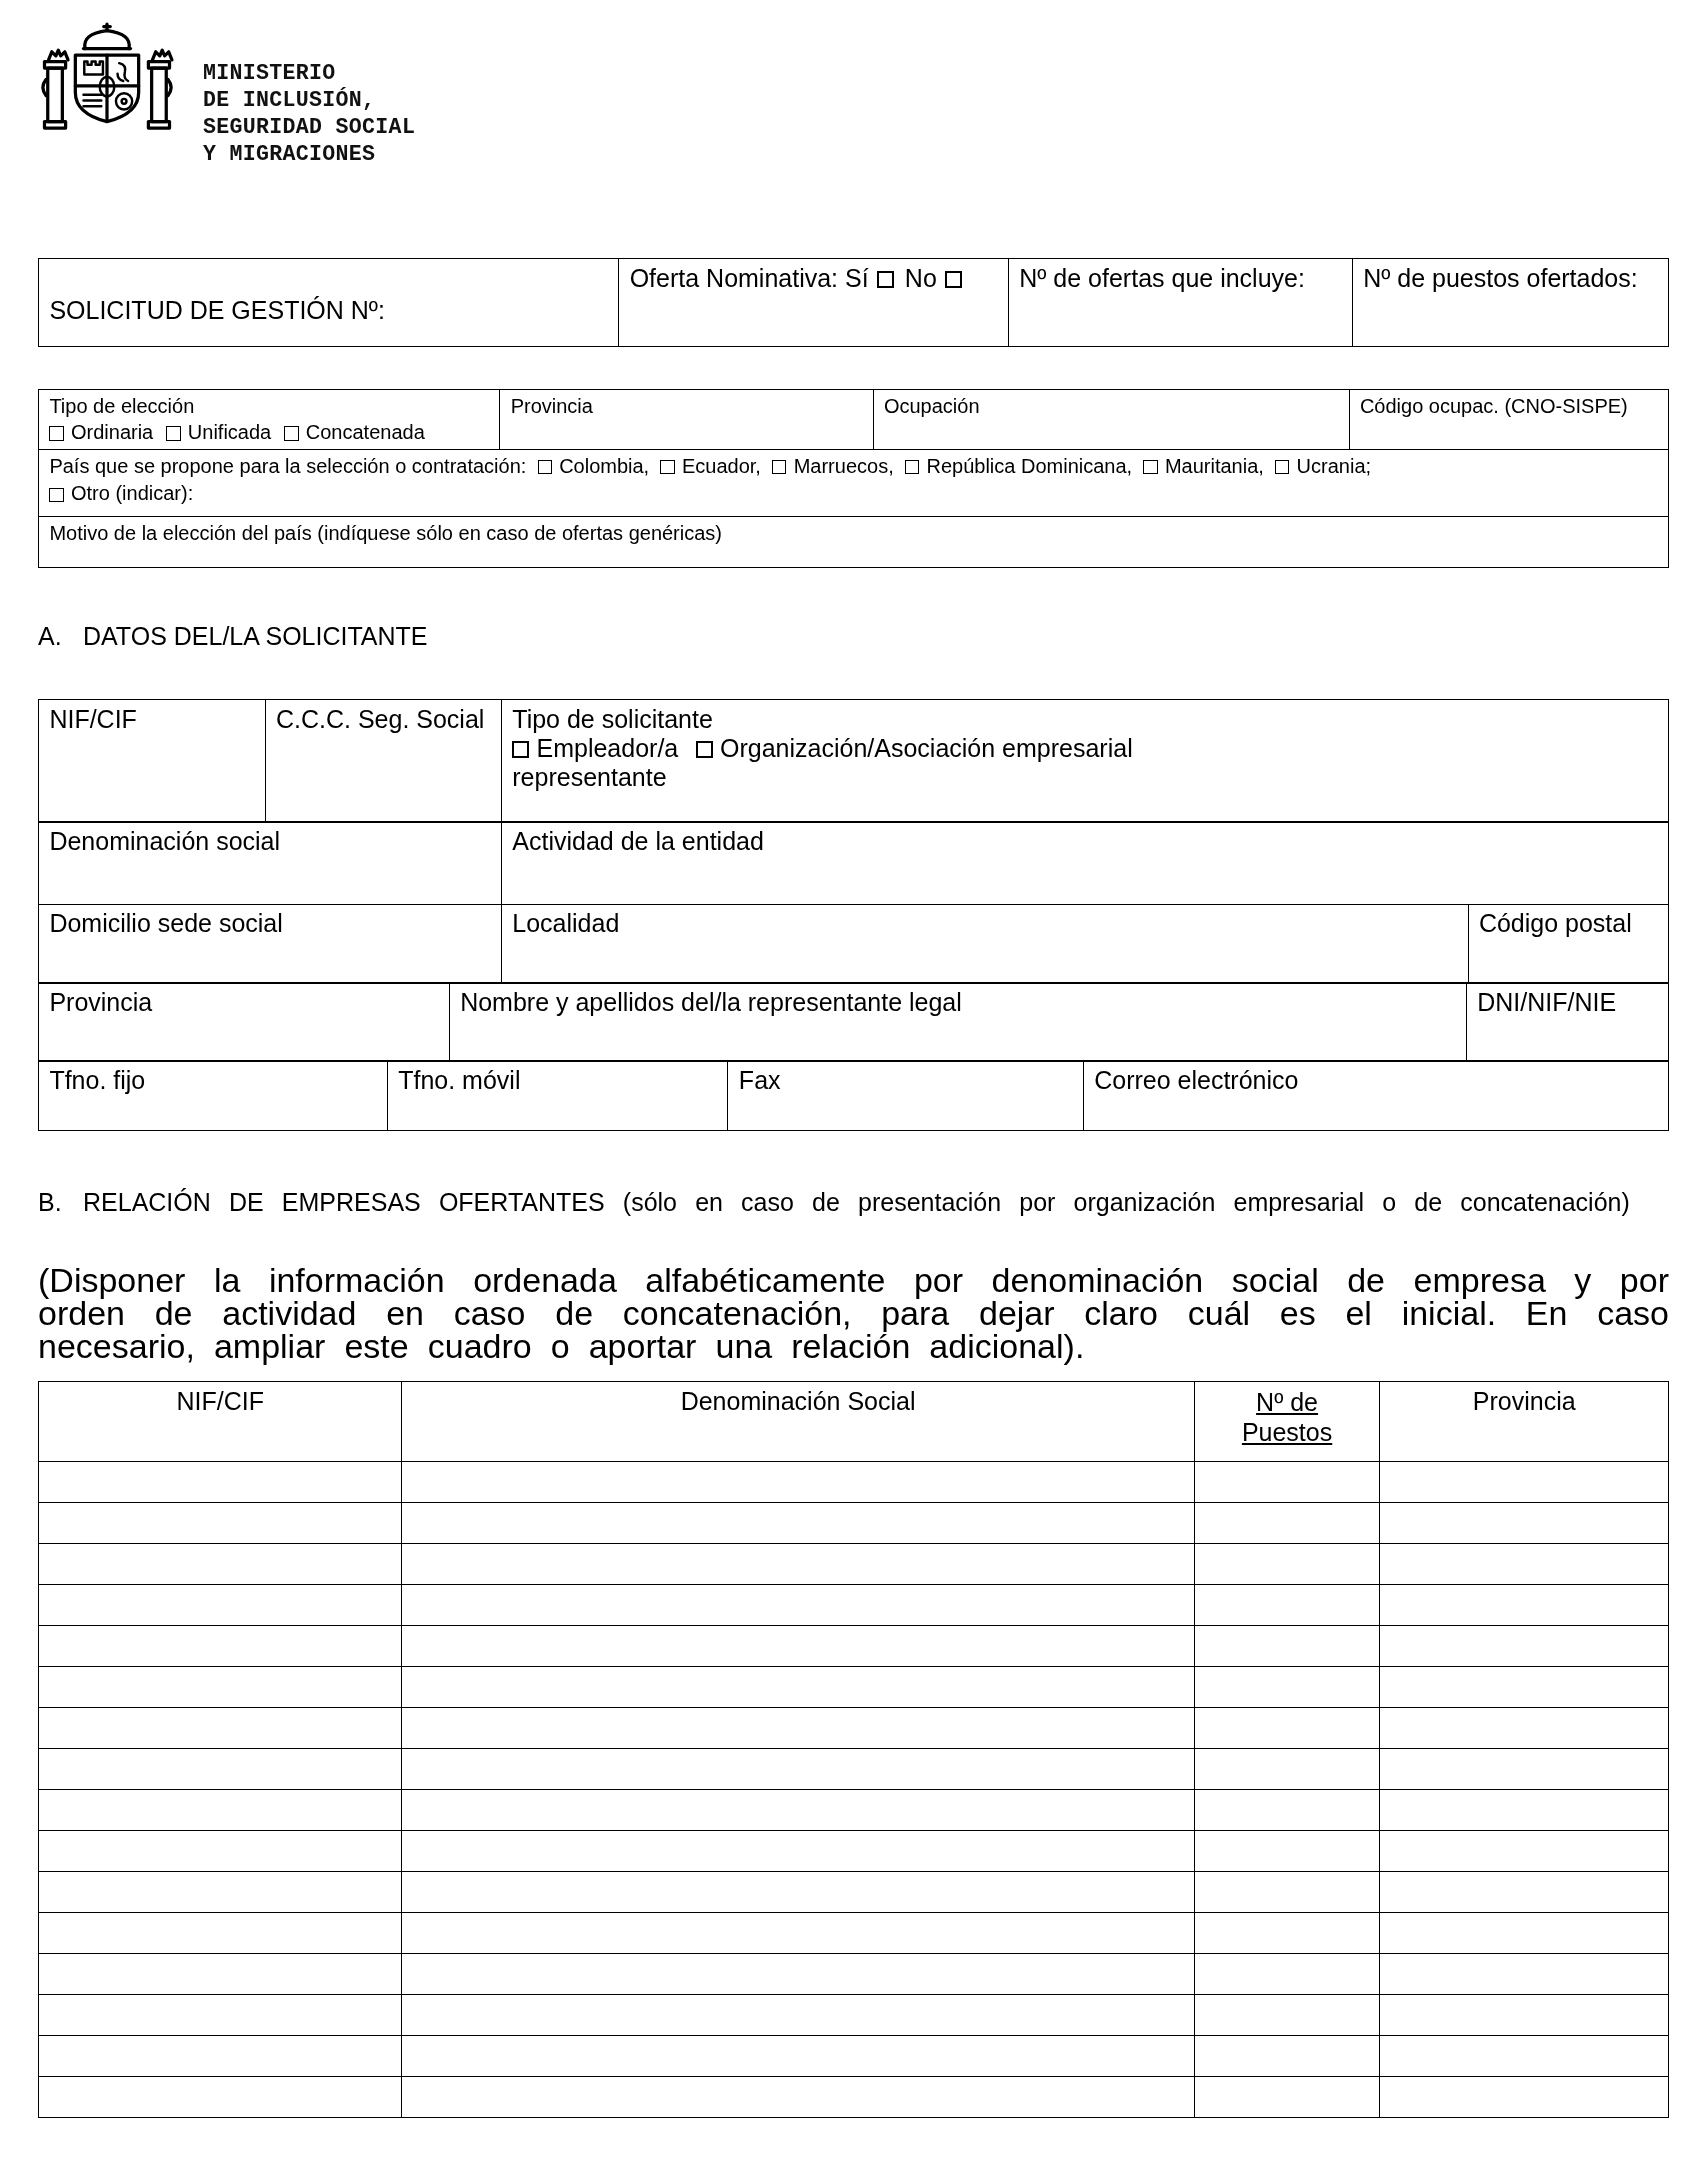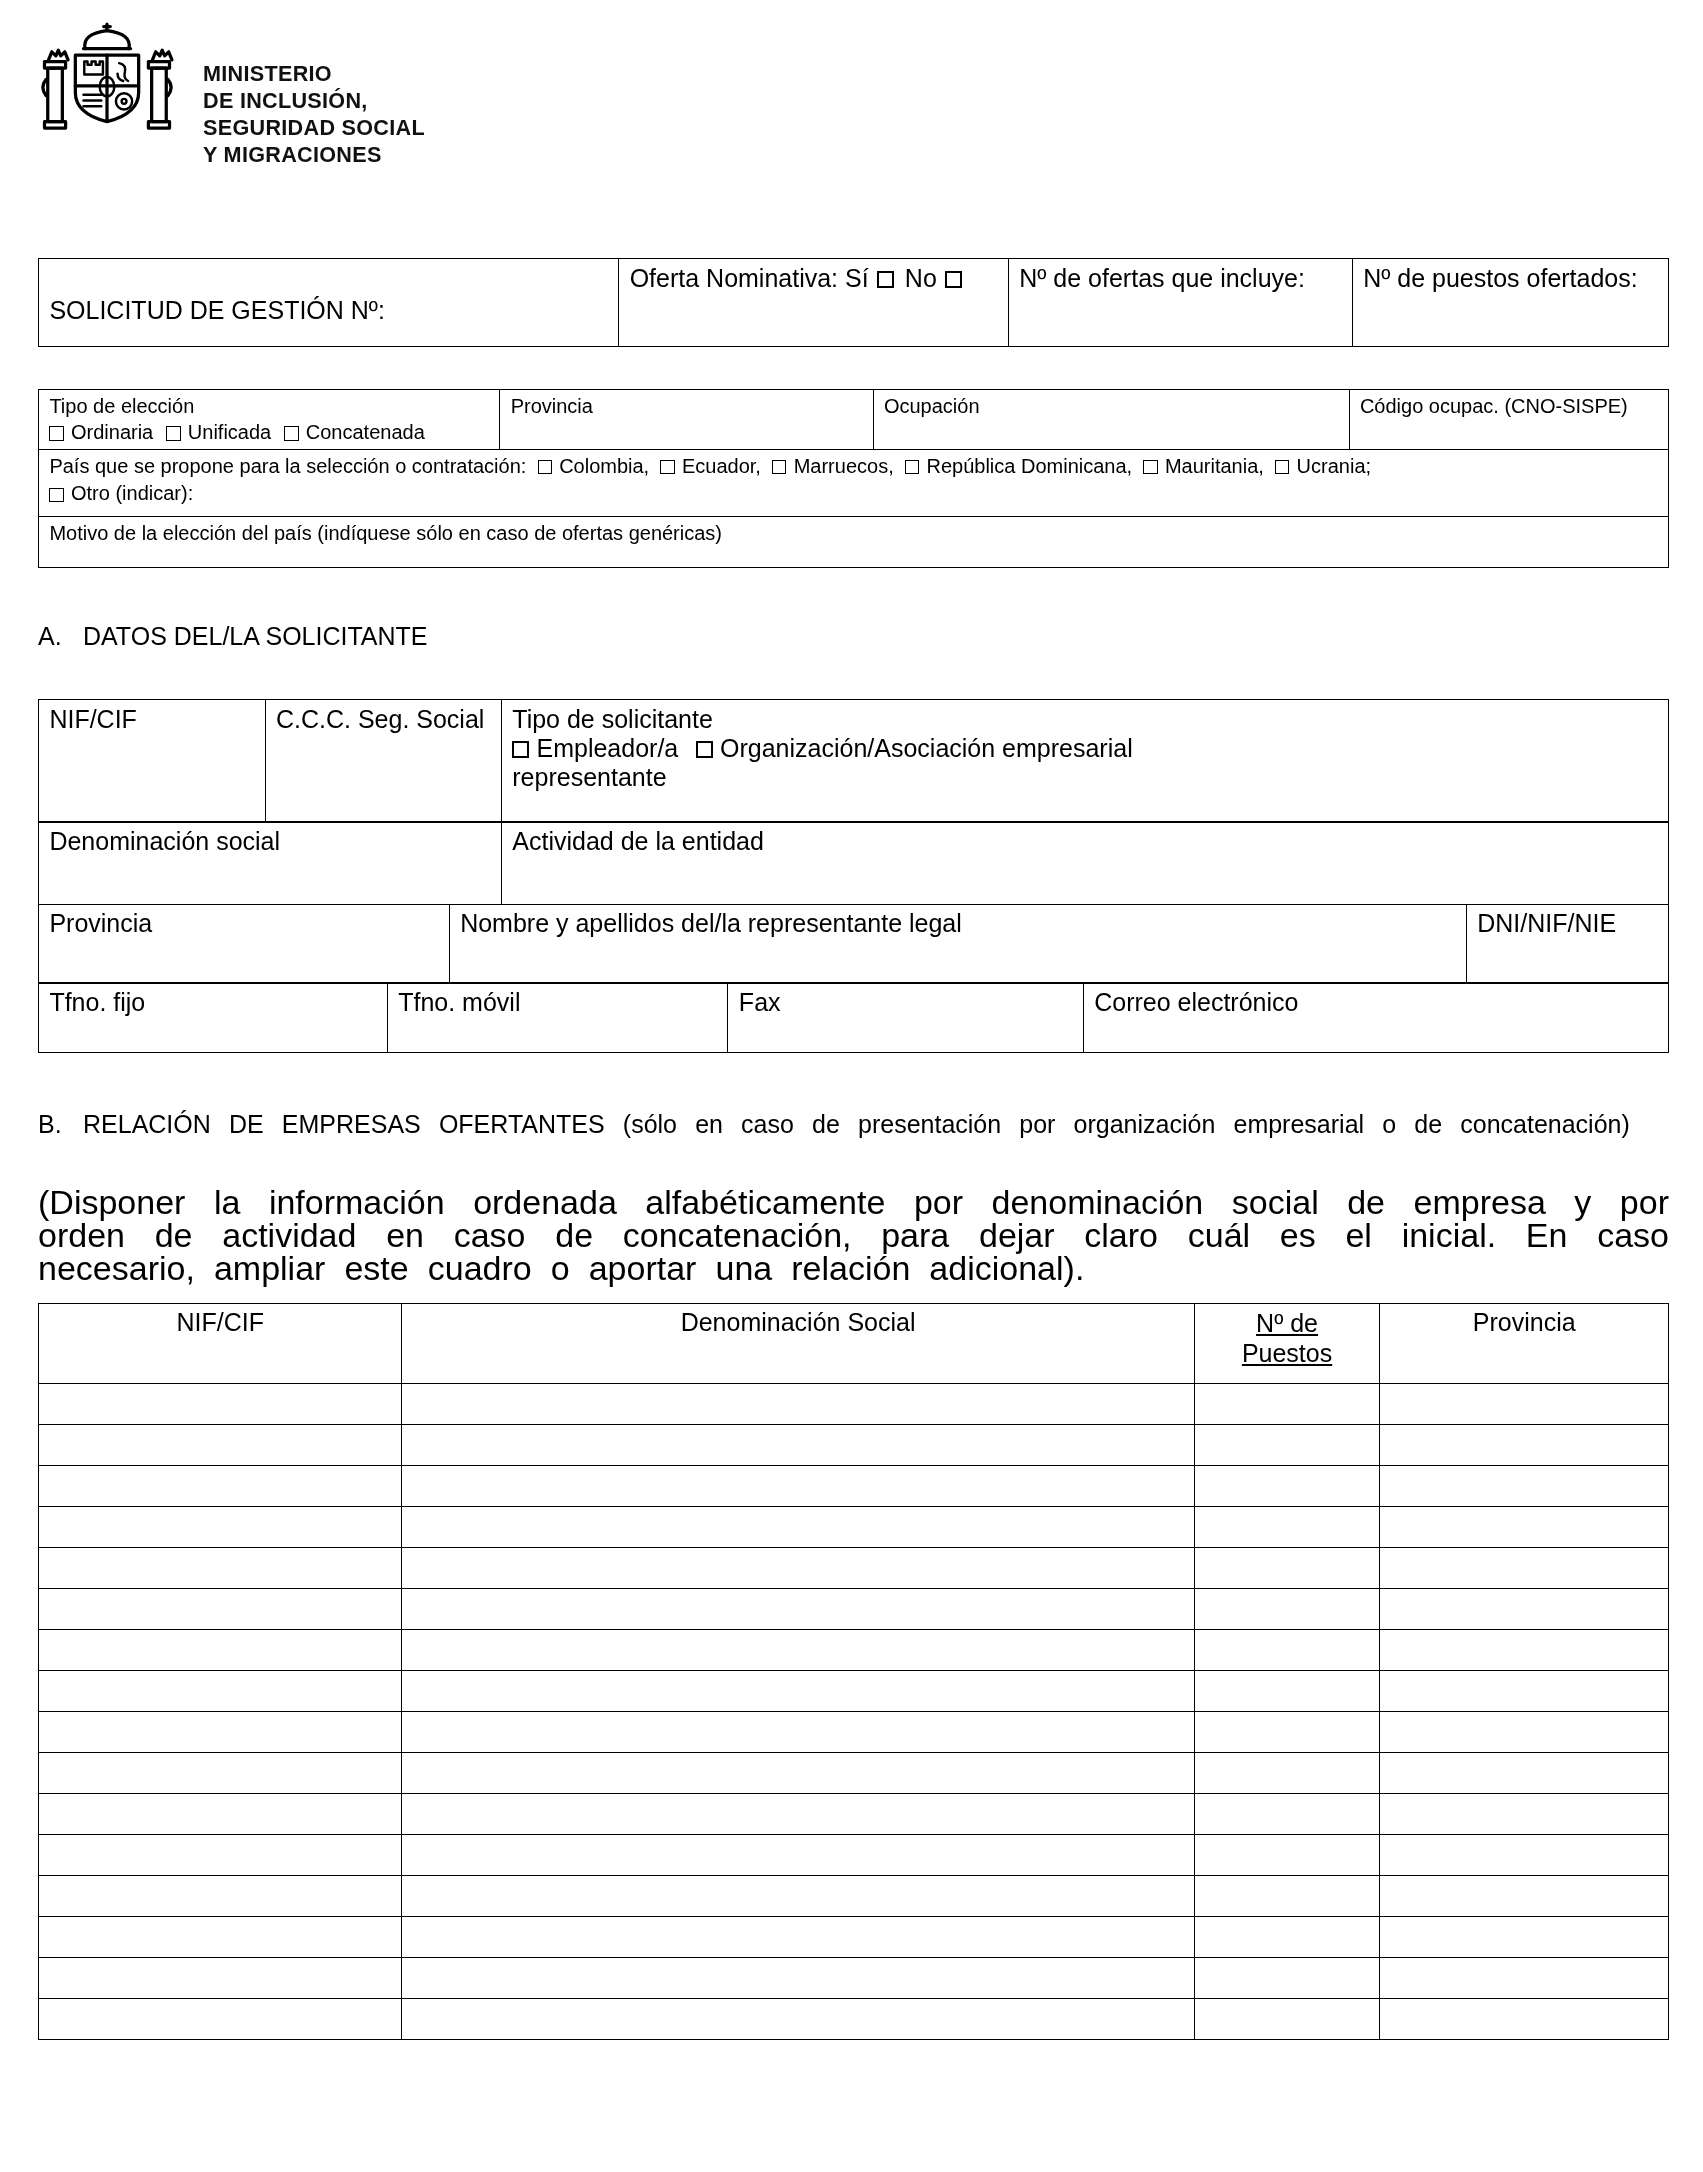--- a/index.html
+++ b/index.html
@@ -5,21 +5,21 @@
   * { box-sizing: border-box; }
   html, body { margin: 0; padding: 0; }
   body {
     width: 1704px; height: 2172px; overflow: hidden;
     background: #ffffff; color: #000;
     font-family: "Liberation Sans", sans-serif;
   }
   .page { width: 1704px; height: 2172px; padding: 13px 35px 8px 38px; position: relative; }
 
   
-  .top { display: flex; justify-content: space-between; align-items: flex-start; height: 221px; }
+  .top { display: flex; justify-content: space-between; align-items: flex-start; height: 221px; font-family: Liberation Mono, monospace; }
   .logo-block { display: flex; gap: 27px; padding-top: 4.8px; }
   .coa { flex: 0 0 auto; }
   .ministry-lines { font-weight: bold; font-size: 21.6px; line-height: 27px; padding-top: 42px; letter-spacing: 0.3px; color:#111; }
   .stamp-box {
     width: 418px; height: 212px; border: 1.6px solid #000; margin-top: 3.2px;
     display: flex; align-items: center; justify-content: center; text-align: center;
   }
   .stamp-box span { display: block; max-width: 327px; font-size: 18.4px; line-height: 25px; }
 
   
@@ -238,20 +238,40 @@
       <td>
         <span>Denominación social</span>
       </td>
       <td>
         <span>Actividad de la entidad</span>
       </td>
     </tr>
     </tbody>
   </table>
 
+  <table class="grid ta ta3">
+    <colgroup>
+        <col style="width:28.4%">
+        <col style="width:59.3%">
+        <col style="width:12.3%">
+      </colgroup>
+    <tbody>
+    <tr>
+      <td>
+        <span>Domicilio sede social</span>
+      </td>
+      <td>
+        <span>Localidad</span>
+      </td>
+      <td>
+        <span>Código postal</span>
+      </td>
+    </tr>
+    </tbody>
+  </table>
 
   <table class="grid ta ta4">
     <colgroup>
         <col style="width:25.2%">
         <col style="width:62.4%">
         <col style="width:12.4%">
       </colgroup>
     <tbody>
     <tr>
       <td>

